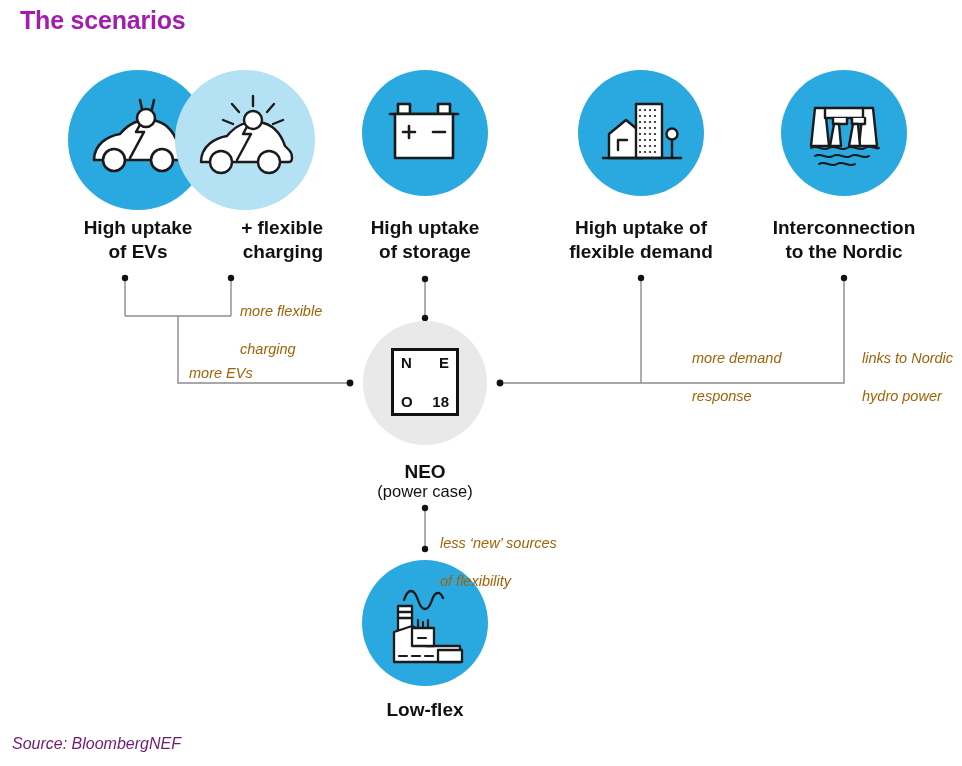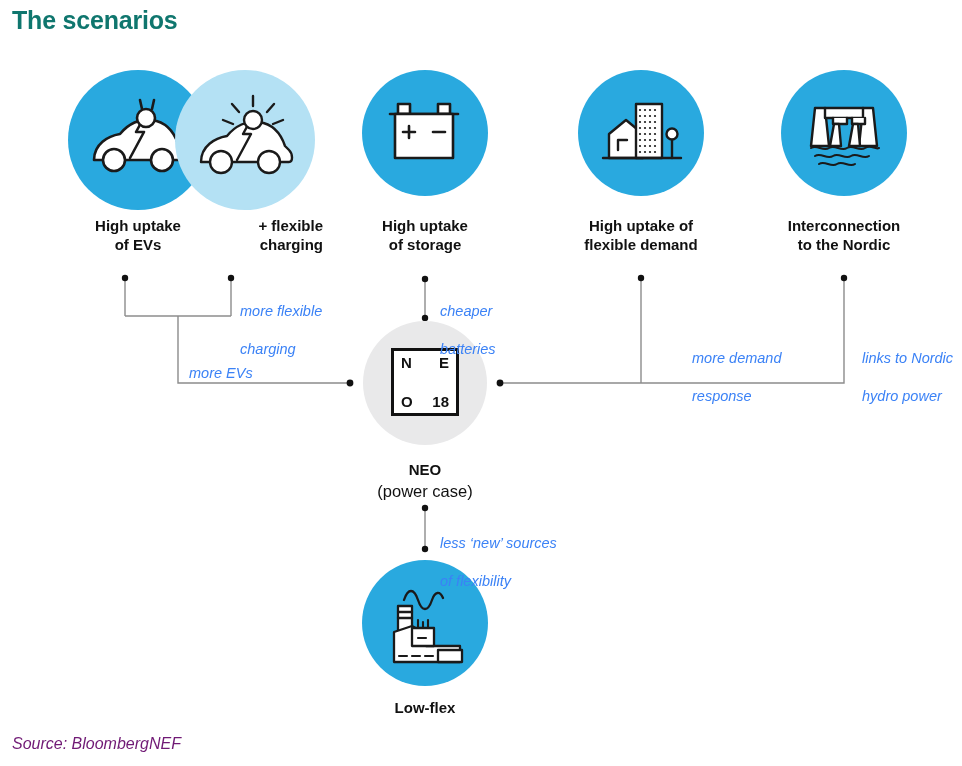--- a/index.html
+++ b/index.html
@@ -12,26 +12,26 @@
     height: 766px;
     position: relative;
     font-family: "Liberation Sans", sans-serif;
     color: #111111;
     overflow: hidden;
   }
 
   
   #page-title {
     position: absolute;
-    left: 12px;
+    left: 20px;
     top: 6px;
     font-size: 25px;
     font-weight: bold;
     letter-spacing: -0.2px;
-    color: #0f766e;
+    color: #a21caf;
     white-space: nowrap;
   }
 
   
   #source-note {
     position: absolute;
     left: 12px;
     top: 735px;
     font-size: 16px;
     font-style: italic;
@@ -65,41 +65,41 @@
     position: absolute;
     border-radius: 50%;
   }
   .circle.blue   { background: #29a9df; }
   .circle.lblue  { background: #b4e1f4; }
   .circle.grey   { background: #e9e9ea; }
 
   .node-label {
     position: absolute;
     text-align: center;
-    font-size: 15px;
+    font-size: 19px;
     font-weight: bold;
     line-height: 1.27;
     color: #111111;
   }
   .node-sublabel {
     position: absolute;
     text-align: center;
     font-size: 16.5px;
     font-weight: normal;
     line-height: 1.27;
     color: #111111;
   }
 
   
   .edge-caption {
     position: absolute;
     font-size: 14.5px;
     font-style: italic;
     line-height: 1.32;
-    color: #3b82f6;
+    color: #a16207;
     white-space: pre-line;
   }
 
   .icon-svg { position: absolute; }
 </style>
 </head>
 <body>
 
 <div id="page-title">The scenarios</div>
 
@@ -320,24 +320,20 @@
 
   <div class="edge-caption" style="left:240px; top:283px; width:140px;">
     <span>more flexible</span><br>
     <span>charging</span>
   </div>
 
   <div class="edge-caption" style="left:189px; top:345px; width:140px;">
     <span>more EVs</span>
   </div>
 
-  <div class="edge-caption" style="left:440px; top:283px; width:120px;">
-    <span>cheaper</span><br>
-    <span>batteries</span>
-  </div>
 
   <div class="edge-caption" style="left:692px; top:330px; width:150px;">
     <span>more demand</span><br>
     <span>response</span>
   </div>
 
   <div class="edge-caption" style="left:862px; top:330px; width:100px;">
     <span>links to Nordic</span><br>
     <span>hydro power</span>
   </div>

